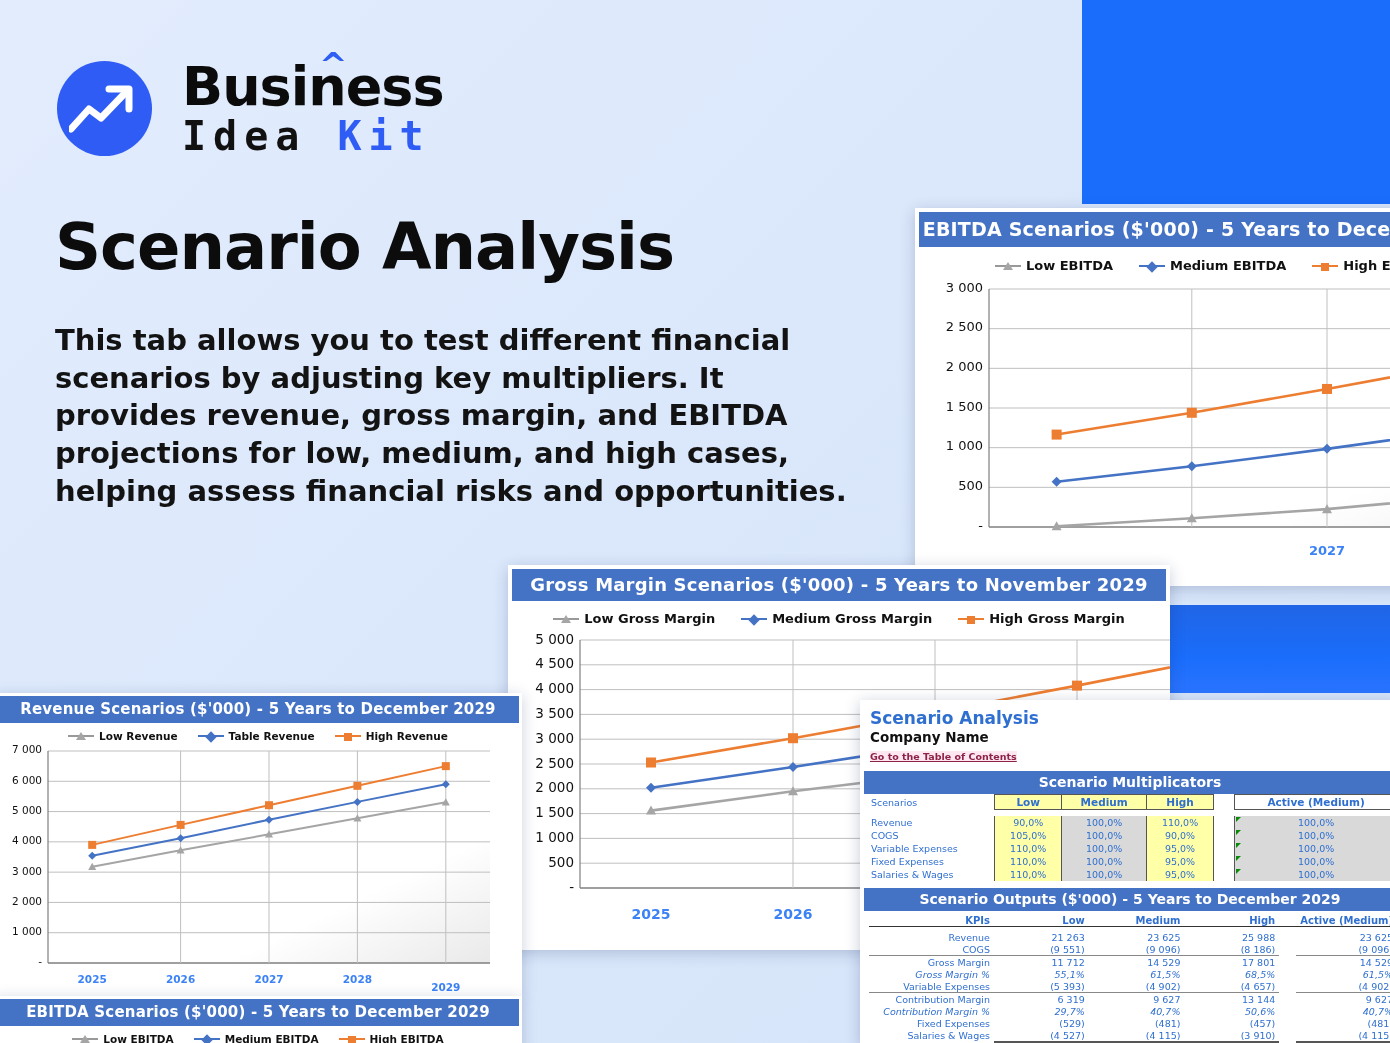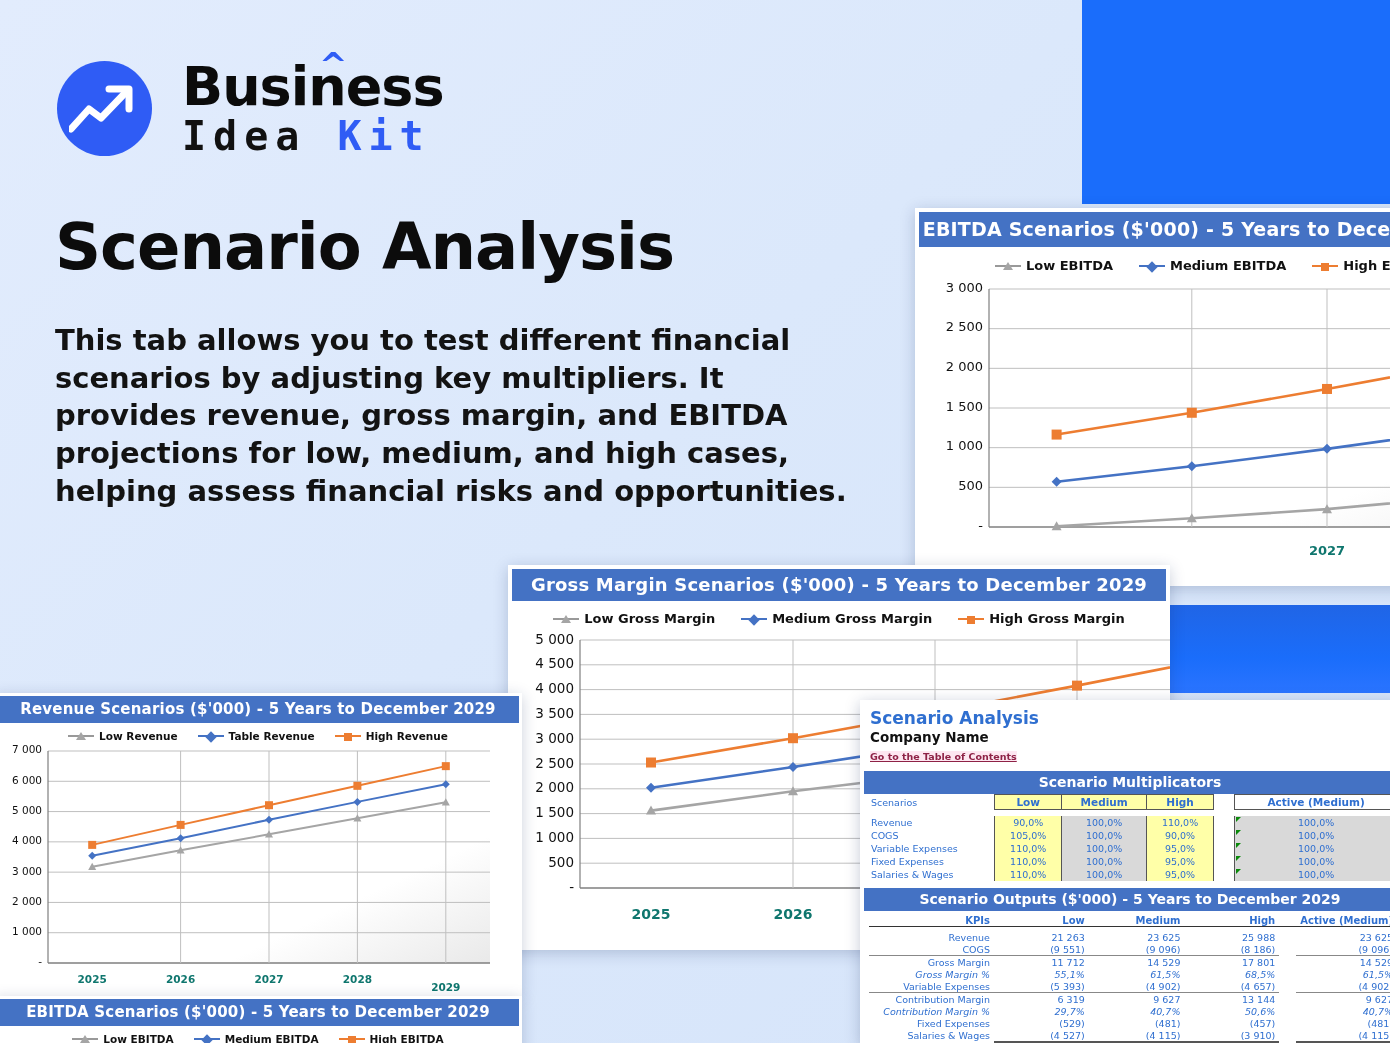--- a/index.html
+++ b/index.html
@@ -38,21 +38,21 @@
   .legend-item{display:flex;align-items:center;gap:5px;white-space:nowrap;}
   .lg-line{width:26px;height:0;border-top:2.5px solid #999;position:relative;}
   .lg-mk{position:absolute;left:9px;top:-4px;width:8px;height:8px;}
   .mk-tri{width:0;height:0;border-left:5px solid transparent;border-right:5px solid transparent;border-bottom:8px solid #a5a5a5;top:-5px;left:8px;}
   .mk-dia{background:#4472c4;transform:rotate(45deg);}
   .mk-sq{background:#ed7d31;}
 
   .plot{position:relative;}
   .plot svg{display:block;}
   .ylab{position:absolute;font-family:"DejaVu Sans",sans-serif;font-weight:400;text-align:right;color:#111;}
-  .xlab{position:absolute;font-family:"DejaVu Sans",sans-serif;font-weight:700;text-align:center;color:#0f766e;}
+  .xlab{position:absolute;font-family:"DejaVu Sans",sans-serif;font-weight:700;text-align:center;color:#3b82f6;}
 
   
   #card-ebitda-top{left:915px;top:208px;width:600px;height:378px;}
   #card-ebitda-top .card-title{font-size:19px;padding:6px 0 7px;margin:4px 4px 0;}
   #card-ebitda-top .legend{font-size:13px;margin-top:11px;}
   #card-ebitda-top .ylab{font-size:13px;width:62px;}
   #card-ebitda-top .xlab{font-size:13px;width:70px;}
 
   
   #card-gm{left:508px;top:565px;width:662px;height:385px;}
@@ -200,21 +200,21 @@
       <div class="ylab" style="left: 8px; top: 157.307px; width: 60px;">1 000</div>
       <div class="ylab" style="left: 8px; top: 117.64px; width: 60px;">1 500</div>
       <div class="ylab" style="left: 8px; top: 77.9733px; width: 60px;">2 000</div>
       <div class="ylab" style="left: 8px; top: 38.3067px; width: 60px;">2 500</div>
       <div class="ylab" style="left: 8px; top: -1.36px; width: 60px;">3 000</div>
       <div class="xlab" style="left: 377px; top: 262px; width: 70px;">2027</div>
     </div>
 </div>
 
 <div class="card" id="card-gm">
-  <div class="card-title">Gross Margin Scenarios ($'000) - 5 Years to December 2029</div>
+  <div class="card-title">Gross Margin Scenarios ($'000) - 5 Years to November 2029</div>
   <div class="legend">
     <div class="legend-item">
       <span class="lg-line">
           <i class="lg-mk mk-tri"></i>
         </span>
       <span>Low Gross Margin</span>
     </div>
     <div class="legend-item">
       <span class="lg-line" style="border-top-color:#4472c4">
           <i class="lg-mk mk-dia"></i>

